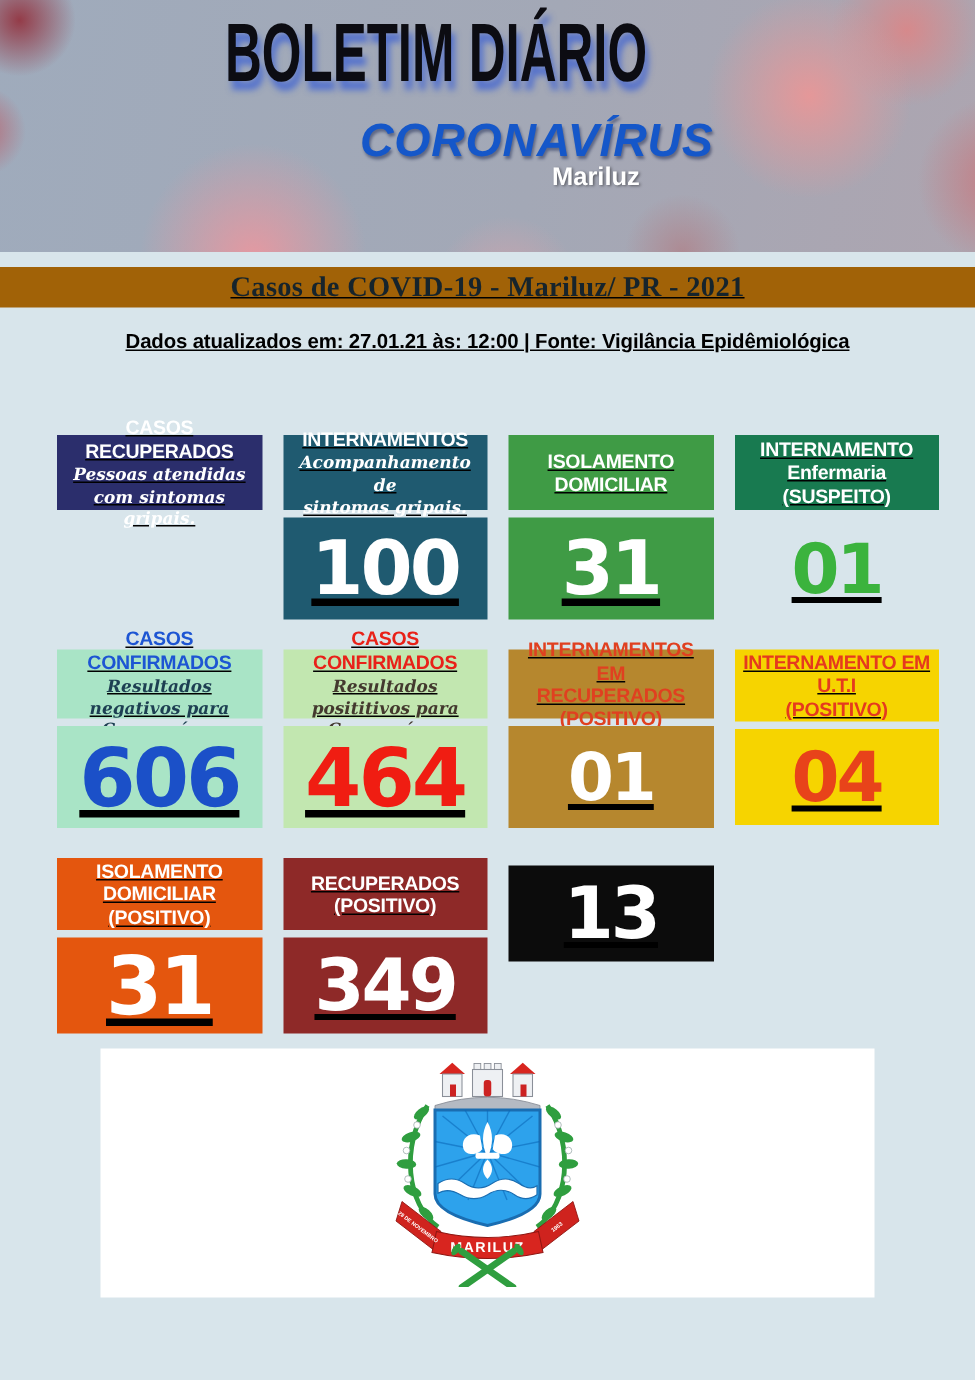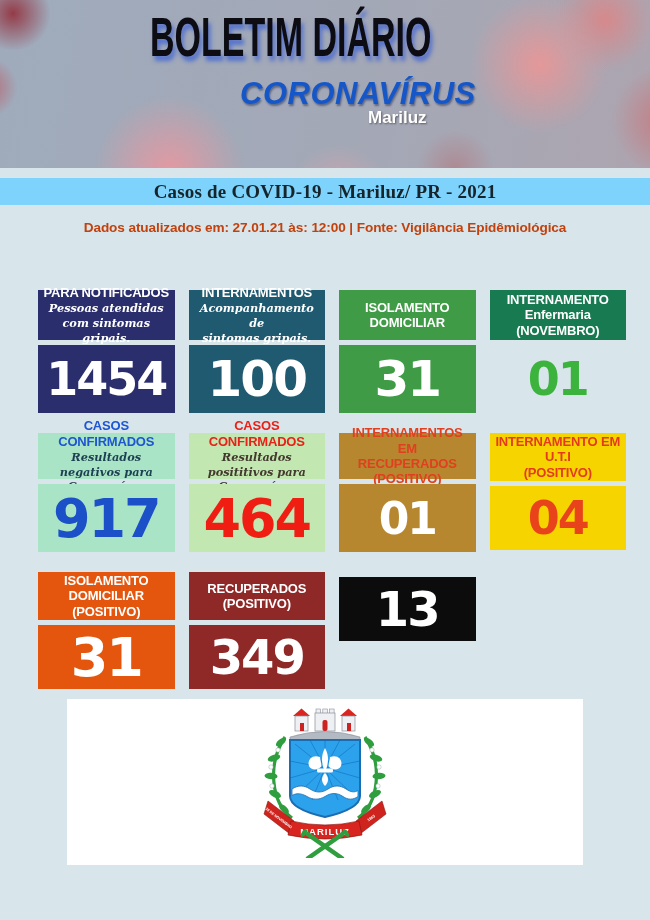--- a/index.html
+++ b/index.html
@@ -1,18 +1,18 @@
 <!DOCTYPE html>
 <html><head>
 <meta charset="utf-8">
 <style>
   html,body{margin:0;padding:0;}
   body{width:650px;height:920px;overflow:hidden;background:#d8e5eb;
        font-family:"Liberation Sans",sans-serif;}
-  .page{position:relative;width:650px;height:920px;background:#d8e5eb;}
+  .page{position:relative;width:650px;height:920px;background:#d8e5eb;text-decoration:underline;}
 
   
   .photo{position:relative;width:650px;height:168px;overflow:hidden;
     background:
       radial-gradient(circle 52px at 2% 8%,   rgba(146,40,52,.85), rgba(146,40,52,0) 72%),
       radial-gradient(circle 42px at -2% 52%, rgba(190,82,92,.75), rgba(190,82,92,0) 72%),
       radial-gradient(circle 105px at 26% 102%,rgba(231,152,160,.95), rgba(231,152,160,0) 72%),
       radial-gradient(circle 70px at 52% 115%, rgba(226,163,170,.65), rgba(226,163,170,0) 70%),
       radial-gradient(circle 95px at 83% 38%,  rgba(235,150,150,.9), rgba(235,150,150,0) 72%),
       radial-gradient(circle 70px at 93% 12%,  rgba(225,130,130,.8), rgba(225,130,130,0) 72%),
@@ -23,26 +23,26 @@
       color:#0c0c12;letter-spacing:0px;white-space:nowrap;
       transform:scale(.85,1.38);transform-origin:top left;
       text-shadow:3px 4px 4px rgba(48,88,214,.68);}
   .corona-title{position:absolute;left:240px;top:76px;font-size:31px;font-weight:800;
       font-style:italic;color:#1557c9;letter-spacing:.5px;white-space:nowrap;
       text-shadow:1px 2px 2px rgba(10,25,70,.45);}
   .city-title{position:absolute;left:368px;top:108px;font-size:17px;font-weight:700;
       color:#ffffff;text-shadow:1px 1px 2px rgba(0,0,0,.45);}
 
   
-  .band{margin-top:10px;height:27px;background:#7dd3fc;display:flex;
+  .band{margin-top:10px;height:27px;background:#a16207;display:flex;
       align-items:center;justify-content:center;}
   .band-text{font-family:"Liberation Serif",serif;font-weight:700;font-size:19px;
       color:#16242c;letter-spacing:.2px;}
   .update-line{margin-top:15px;text-align:center;font-weight:700;font-size:13.6px;
-      color:#c2410c;letter-spacing:-.1px;}
+      color:#000000;letter-spacing:-.1px;}
 
   
   .grid{margin:55px 24px 0 38px;display:grid;grid-template-columns:repeat(4,1fr);
       column-gap:14px;row-gap:20px;}
   .card{display:flex;flex-direction:column;}
   .card-head{background:var(--bg);display:flex;flex-direction:column;
       justify-content:center;align-items:center;text-align:center;
       padding:2px 4px;box-sizing:border-box;}
   .card-title{color:var(--tc);font-weight:700;font-size:13px;line-height:1.18;
       letter-spacing:-.2px;white-space:pre-line;}
@@ -73,25 +73,24 @@
 
   <div class="band">
     <span class="band-text">Casos de COVID-19 - Mariluz/ PR - 2021</span>
   </div>
 
   <div class="update-line">Dados atualizados em: 27.01.21 às: 12:00 | Fonte: Vigilância Epidêmiológica</div>
 
   <div class="grid" id="grid">
       <div class="card row1" style="--bg: #2b2e6c; --tc: #ffffff; --sc: #ffffff; --vc: #ffffff; --vbg: #2b2e6c; --vs: 46px;">
       <div class="card-head">
-        <div class="card-title">PARA NOTIFICADOS</div>
+        <div class="card-title">CASOS RECUPERADOS</div>
         <div class="card-sub">Pessoas atendidas
 com sintomas gripais.</div>
       </div>
-      <div class="card-value">1454</div>
     </div>
       <div class="card row1" style="--bg: #1f5a70; --tc: #ffffff; --sc: #ffffff; --vc: #ffffff; --vbg: #1f5a70; --vs: 50px;">
       <div class="card-head">
         <div class="card-title">INTERNAMENTOS</div>
         <div class="card-sub">Acompanhamento de
 sintomas gripais.</div>
       </div>
       <div class="card-value">100</div>
     </div>
       <div class="card row1" style="--bg: #3f9b45; --tc: #ffffff; --sc: #ffffff; --vc: #ffffff; --vbg: #3f9b45; --vs: 50px;">
@@ -99,32 +98,32 @@
         <div class="card-title">ISOLAMENTO
 DOMICILIAR</div>
 
       </div>
       <div class="card-value">31</div>
     </div>
       <div class="card row1" style="--bg: #187a50; --tc: #ffffff; --sc: #ffffff; --vc: #3bb33d; --vbg: transparent; --vs: 46px;">
       <div class="card-head">
         <div class="card-title">INTERNAMENTO
 Enfermaria
-(NOVEMBRO)</div>
+(SUSPEITO)</div>
 
       </div>
       <div class="card-value">01</div>
     </div>
       <div class="card row2" style="--bg: #a9e4c6; --tc: #1d55d3; --sc: #1d3f52; --vc: #1b50c8; --vbg: #a9e4c6; --vs: 54px;">
       <div class="card-head">
         <div class="card-title">CASOS CONFIRMADOS</div>
         <div class="card-sub">Resultados negativos para
 Coronavírus</div>
       </div>
-      <div class="card-value">917</div>
+      <div class="card-value">606</div>
     </div>
       <div class="card row2" style="--bg: #c2e7b0; --tc: #e92118; --sc: #43392e; --vc: #f01d12; --vbg: #c2e7b0; --vs: 54px;">
       <div class="card-head">
         <div class="card-title">CASOS CONFIRMADOS</div>
         <div class="card-sub">Resultados posititivos para
 Coronavírus</div>
       </div>
       <div class="card-value">464</div>
     </div>
       <div class="card row2" style="--bg: #b6872e; --tc: #e04020; --sc: #e04020; --vc: #ffffff; --vbg: #b6872e; --vs: 44px;">

